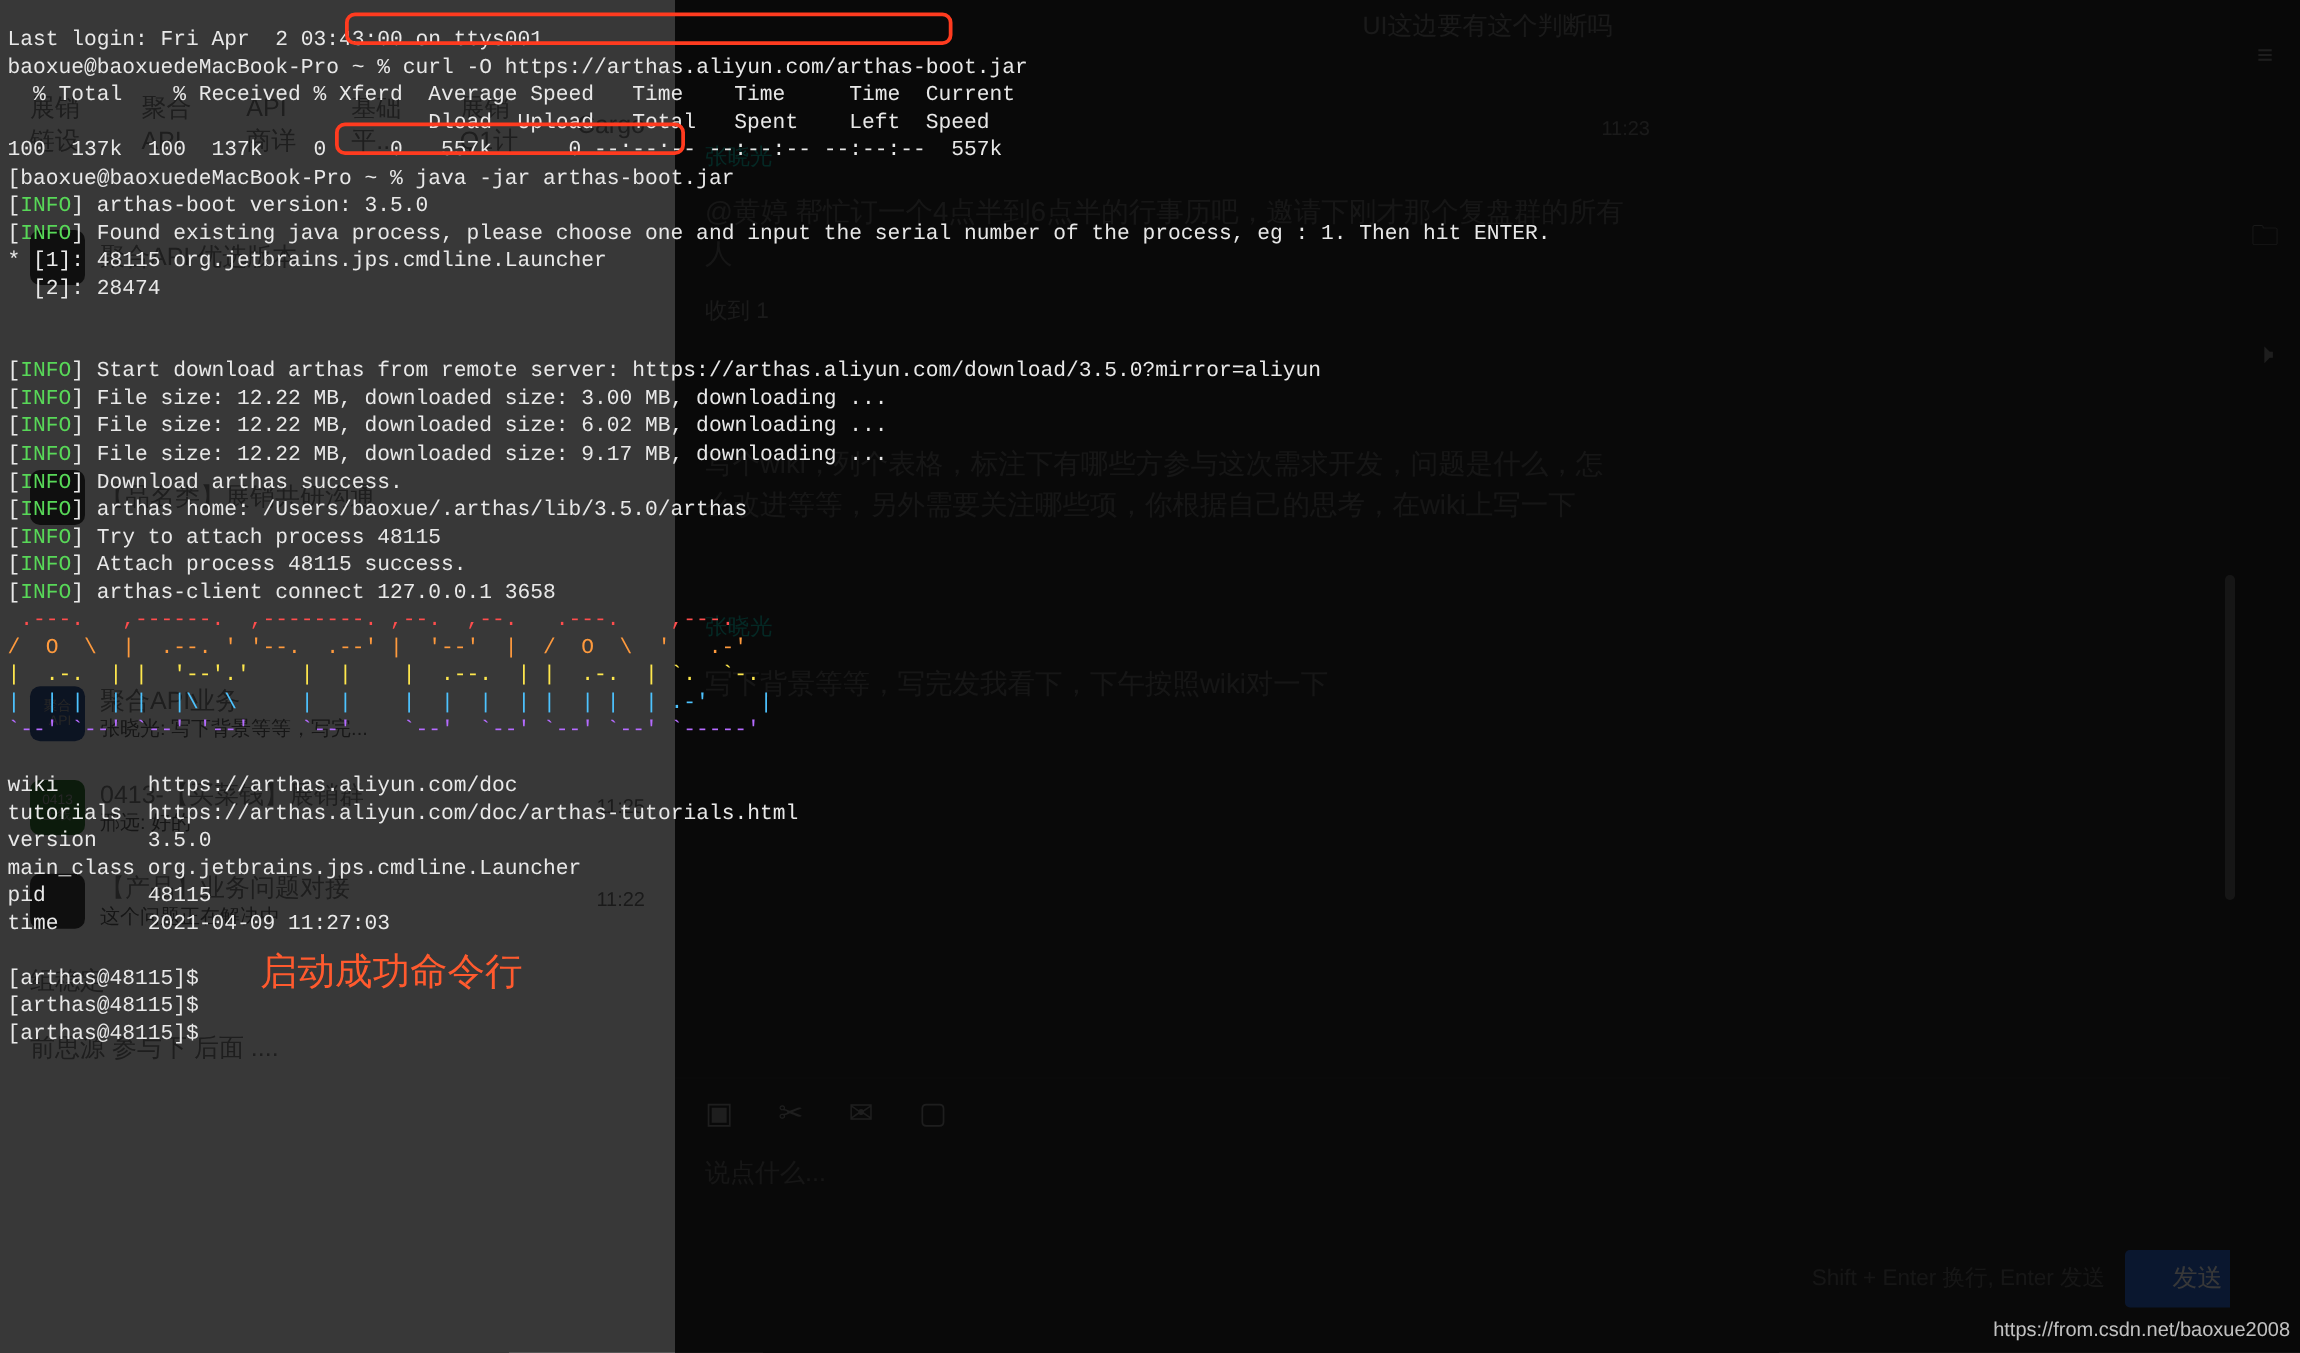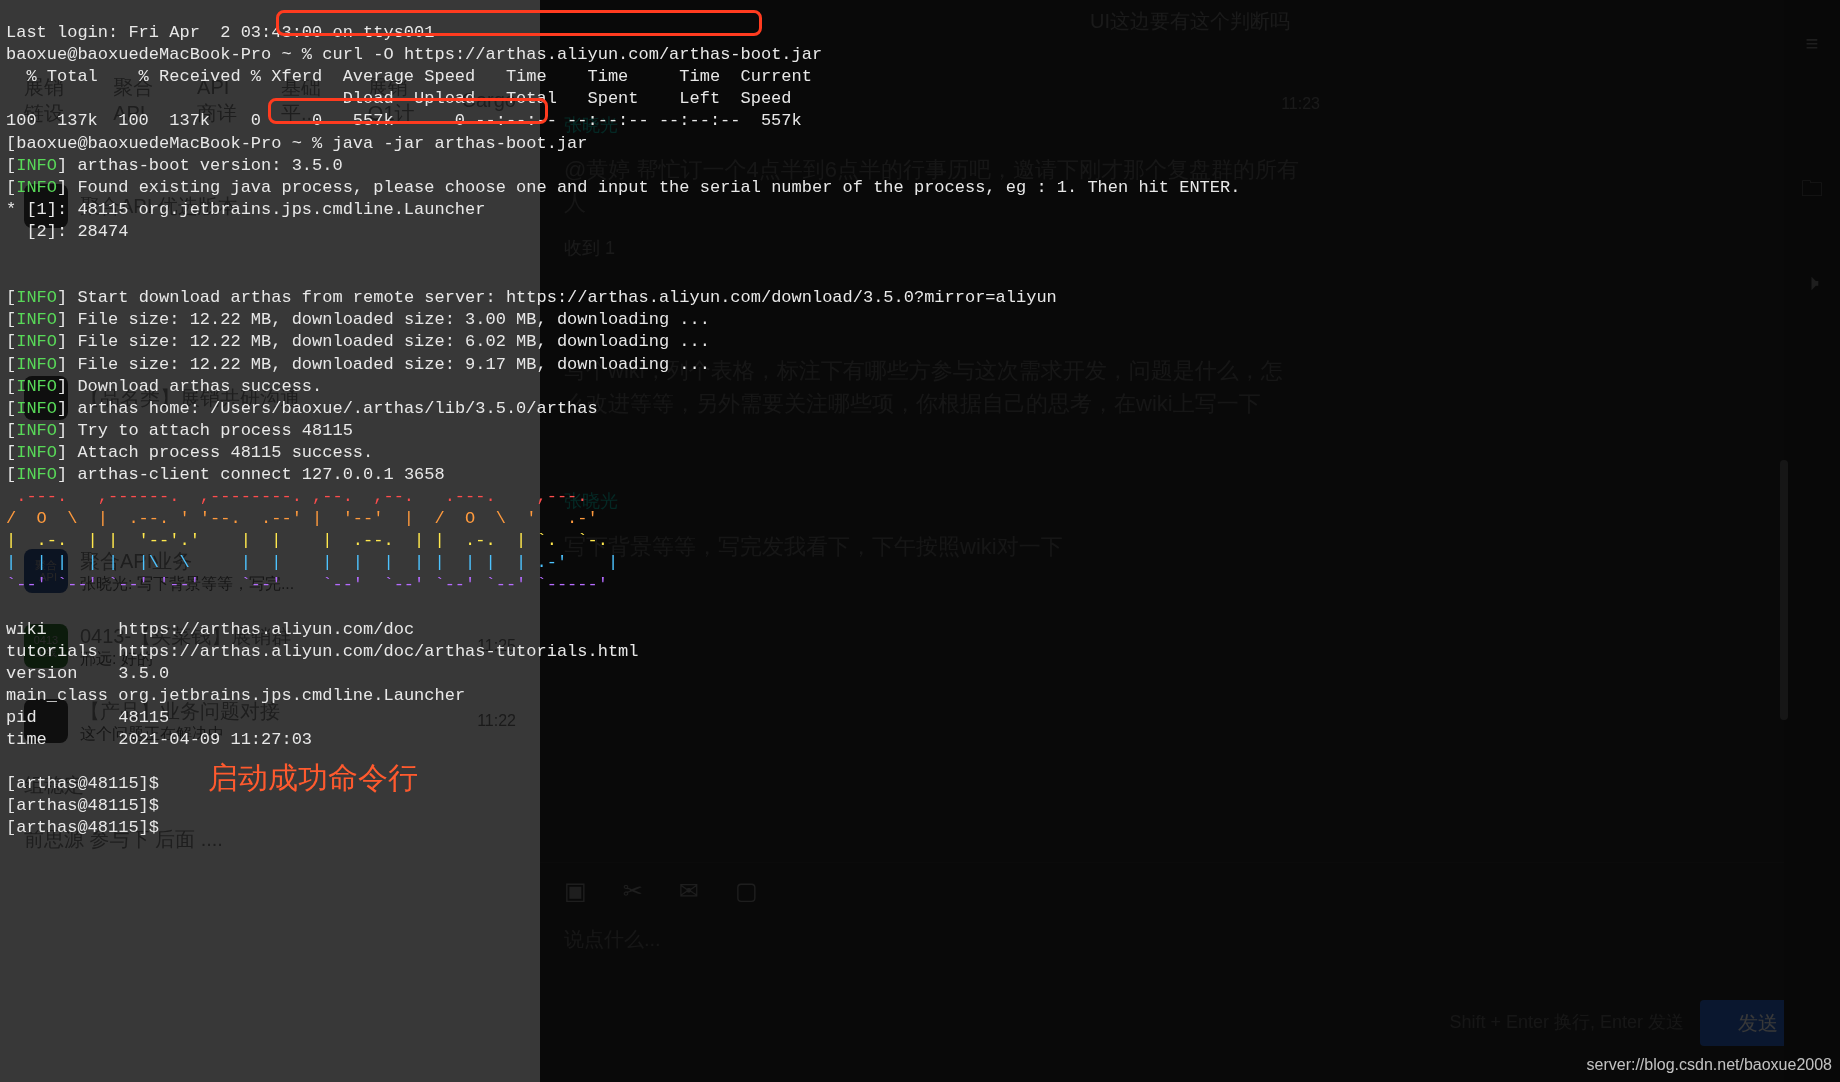--- a/index.html
+++ b/index.html
@@ -222,13 +222,13 @@
 <span>[arthas@48115]$</span>
 <span>[arthas@48115]$</span>
 <span>[arthas@48115]$</span>
 </div>
 
 <div class="hlbox1" style="left:276px; top:10px; width:486px; height:26px"></div>
 <div class="hlbox1" style="left:268px; top:98px; width:280px; height:26px"></div>
 
 <div class="annotation" style="left:208px; top:758px">启动成功命令行</div>
 
-<div class="watermark">server://blog.csdn.net/baoxue2008</div>
+<div class="watermark">https://from.csdn.net/baoxue2008</div>
 
 </body></html>

